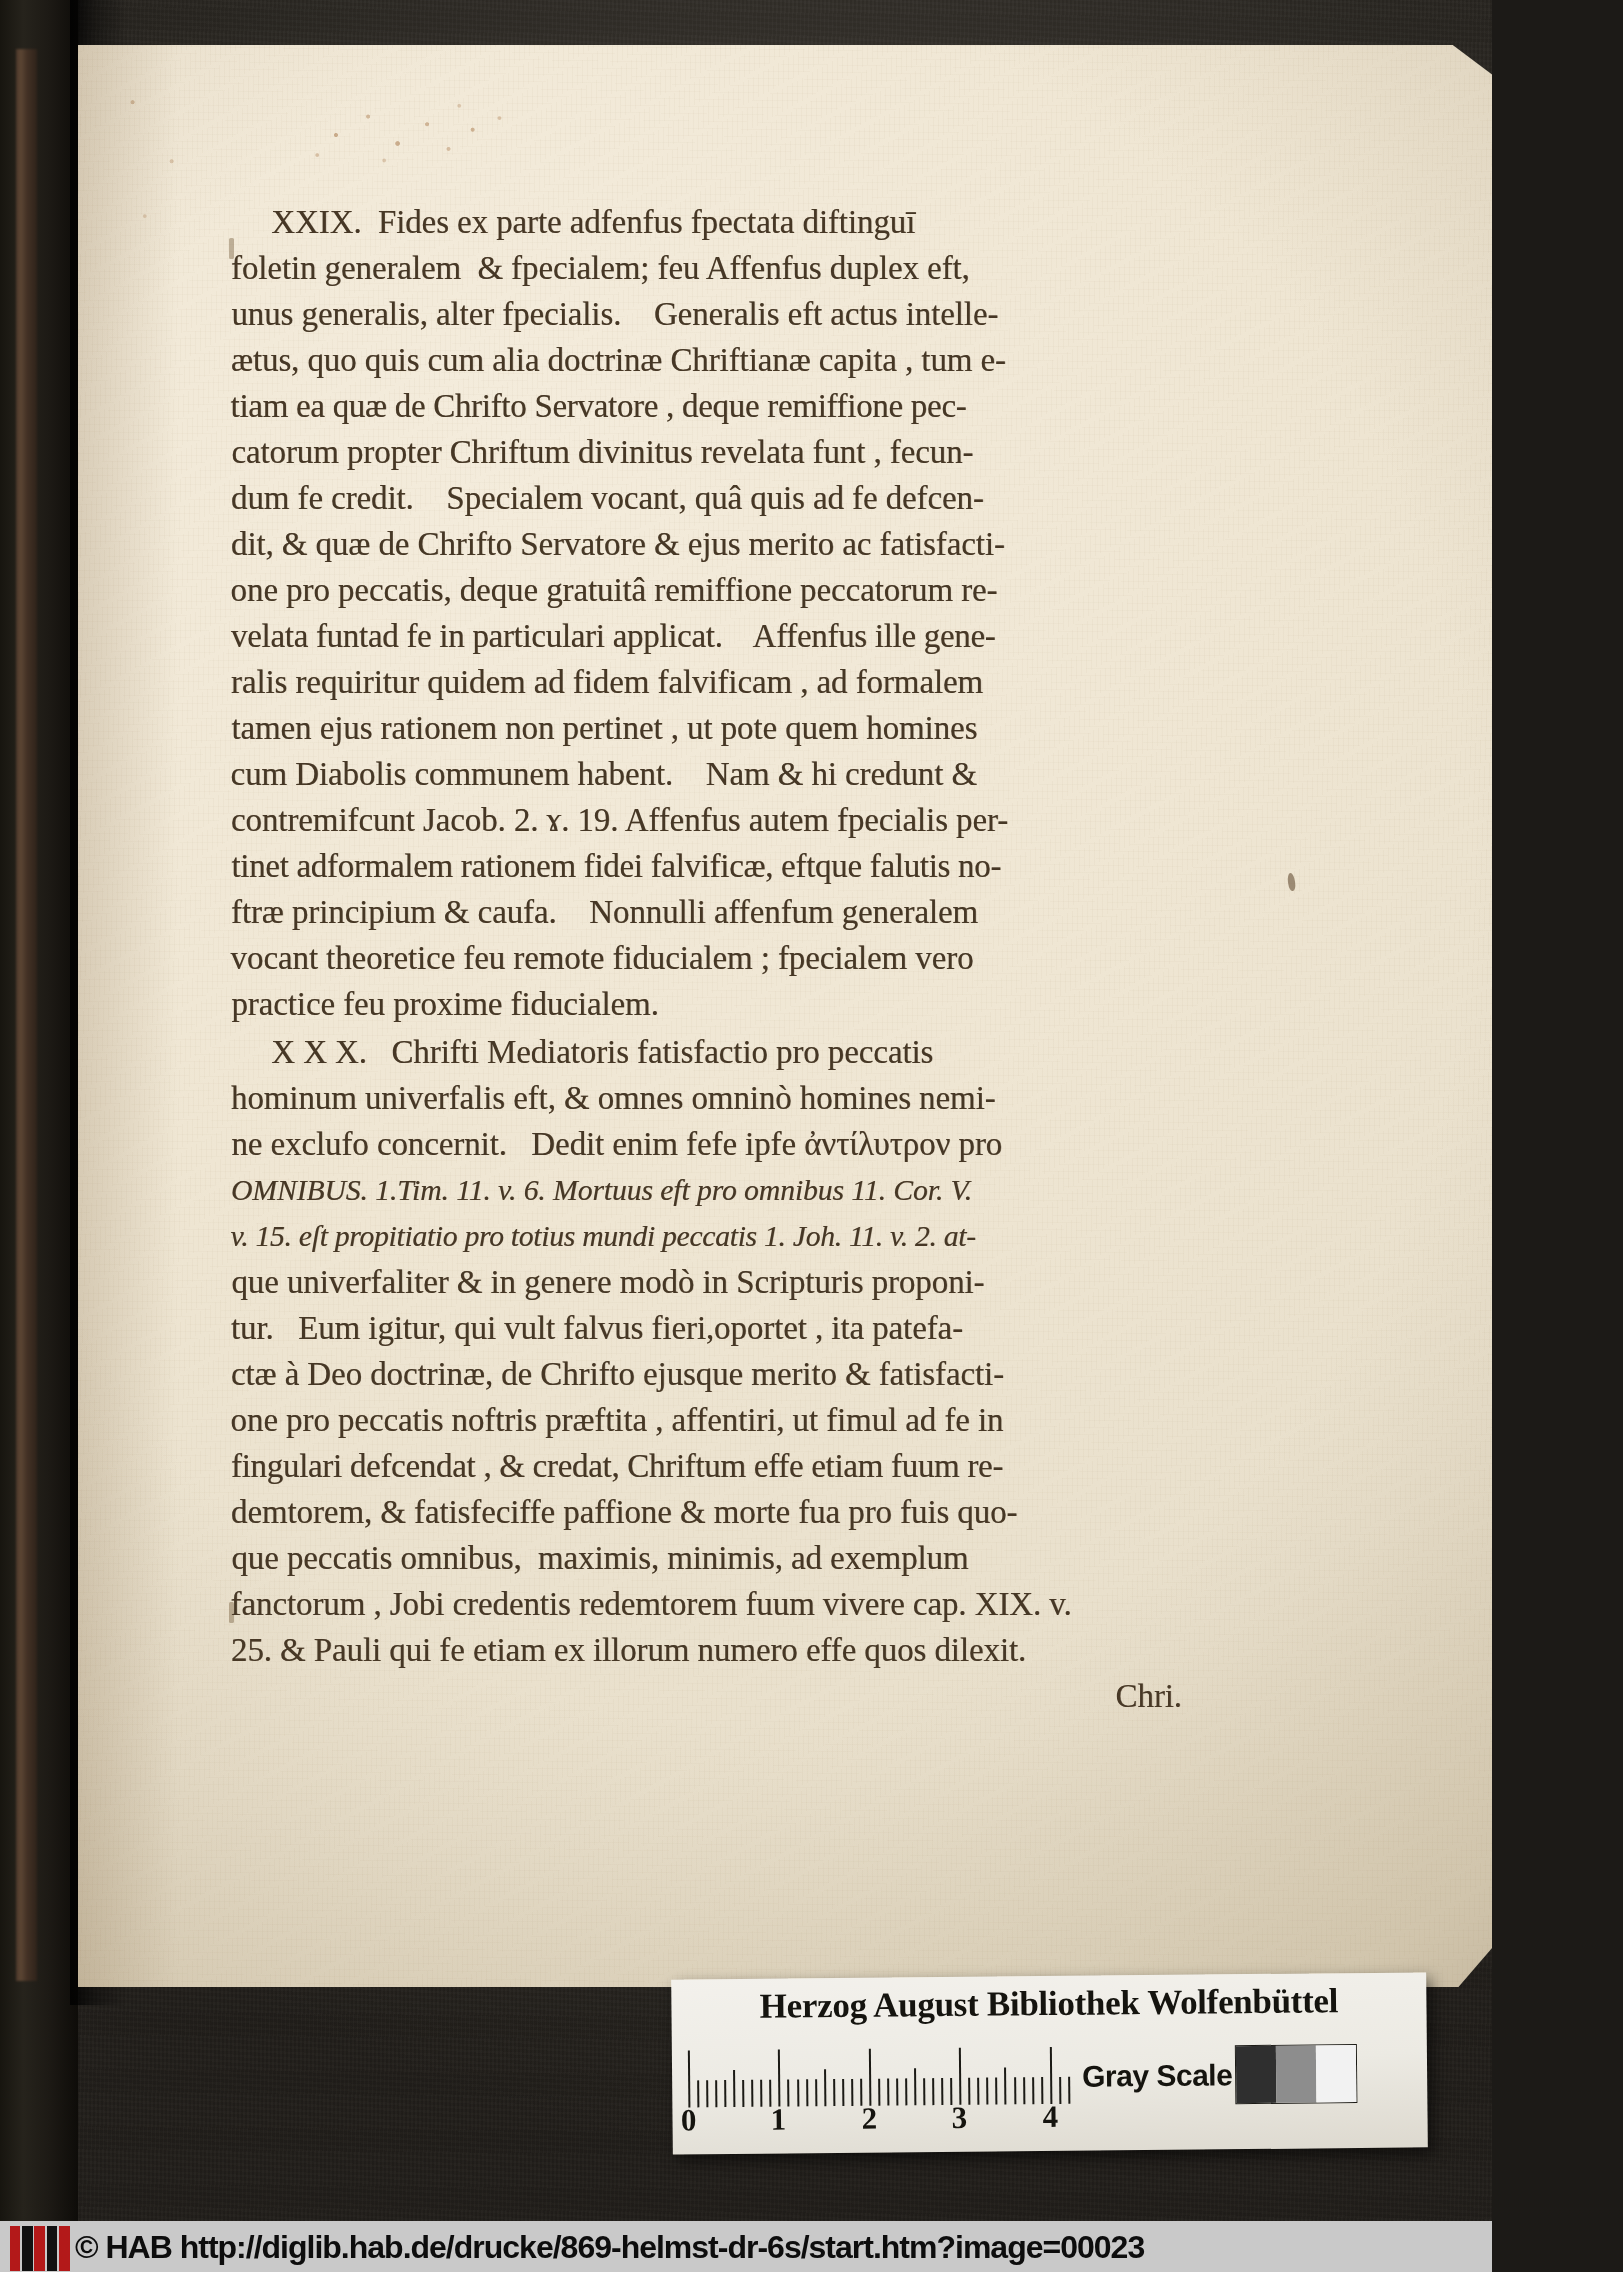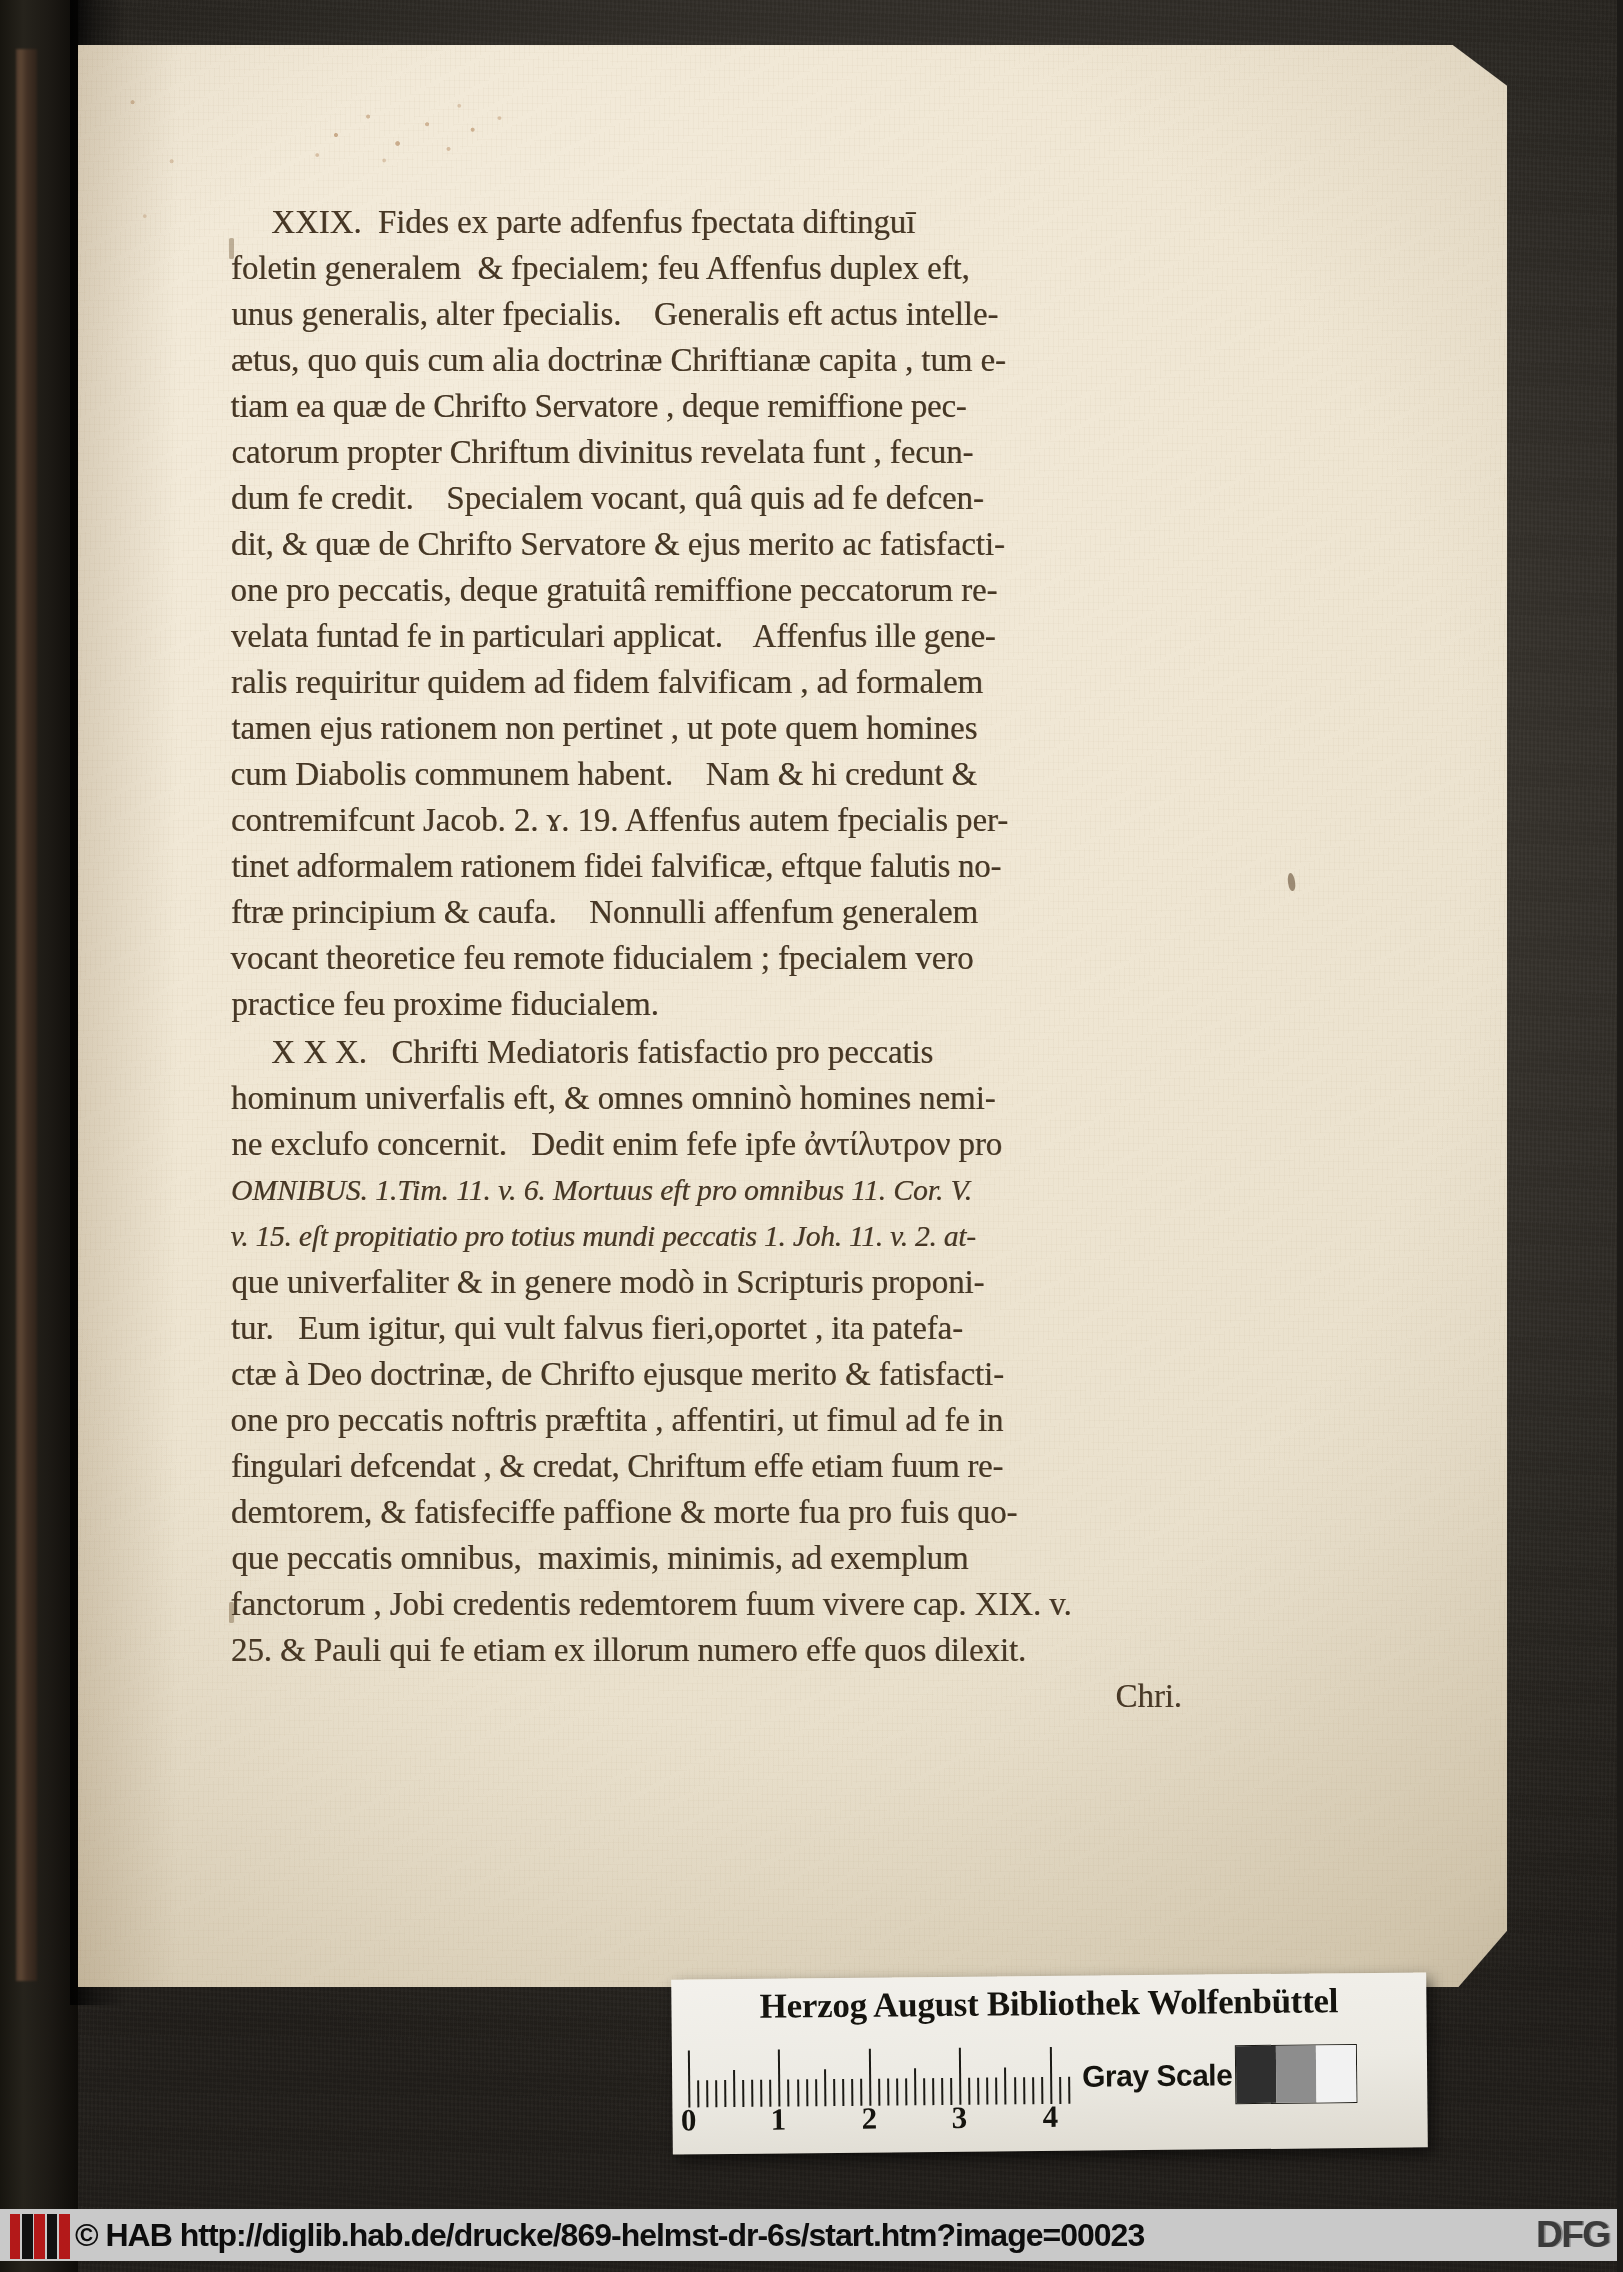--- a/index.html
+++ b/index.html
@@ -7,21 +7,21 @@
     padding: 0;
     background: #1c1a17;
   }
   body {
     font-family: "Liberation Serif", serif;
   }
 
   
   #scan {
     position: relative;
-    width: 1617px;
+    width: 1492px;
     height: 2273px;
     overflow: hidden;
     background:
       radial-gradient(ellipse 80% 60% at 55% 35%, #4a4640 0%, #3a3630 40%, #2a2722 75%, #211e1a 100%);
   }
   
   #board-texture {
     position: absolute;
     inset: 0;
     background-image:
@@ -254,21 +254,21 @@
     height: 57px;
     display: flex;
     border: 1.6px solid #1b1a15;
   }
   #grayscale-patches > div { flex: 1 1 0; }
 
   
   #footer-bar {
     position: absolute;
     left: 0;
-    bottom: 12px;
+    bottom: 0;
     width: 1624px;
     height: 52px;
     background: #c9c9c9;
     display: flex;
     align-items: center;
     overflow: hidden;
   }
   #footer-text {
     font-family: "Liberation Sans", sans-serif;
     font-size: 32px;

